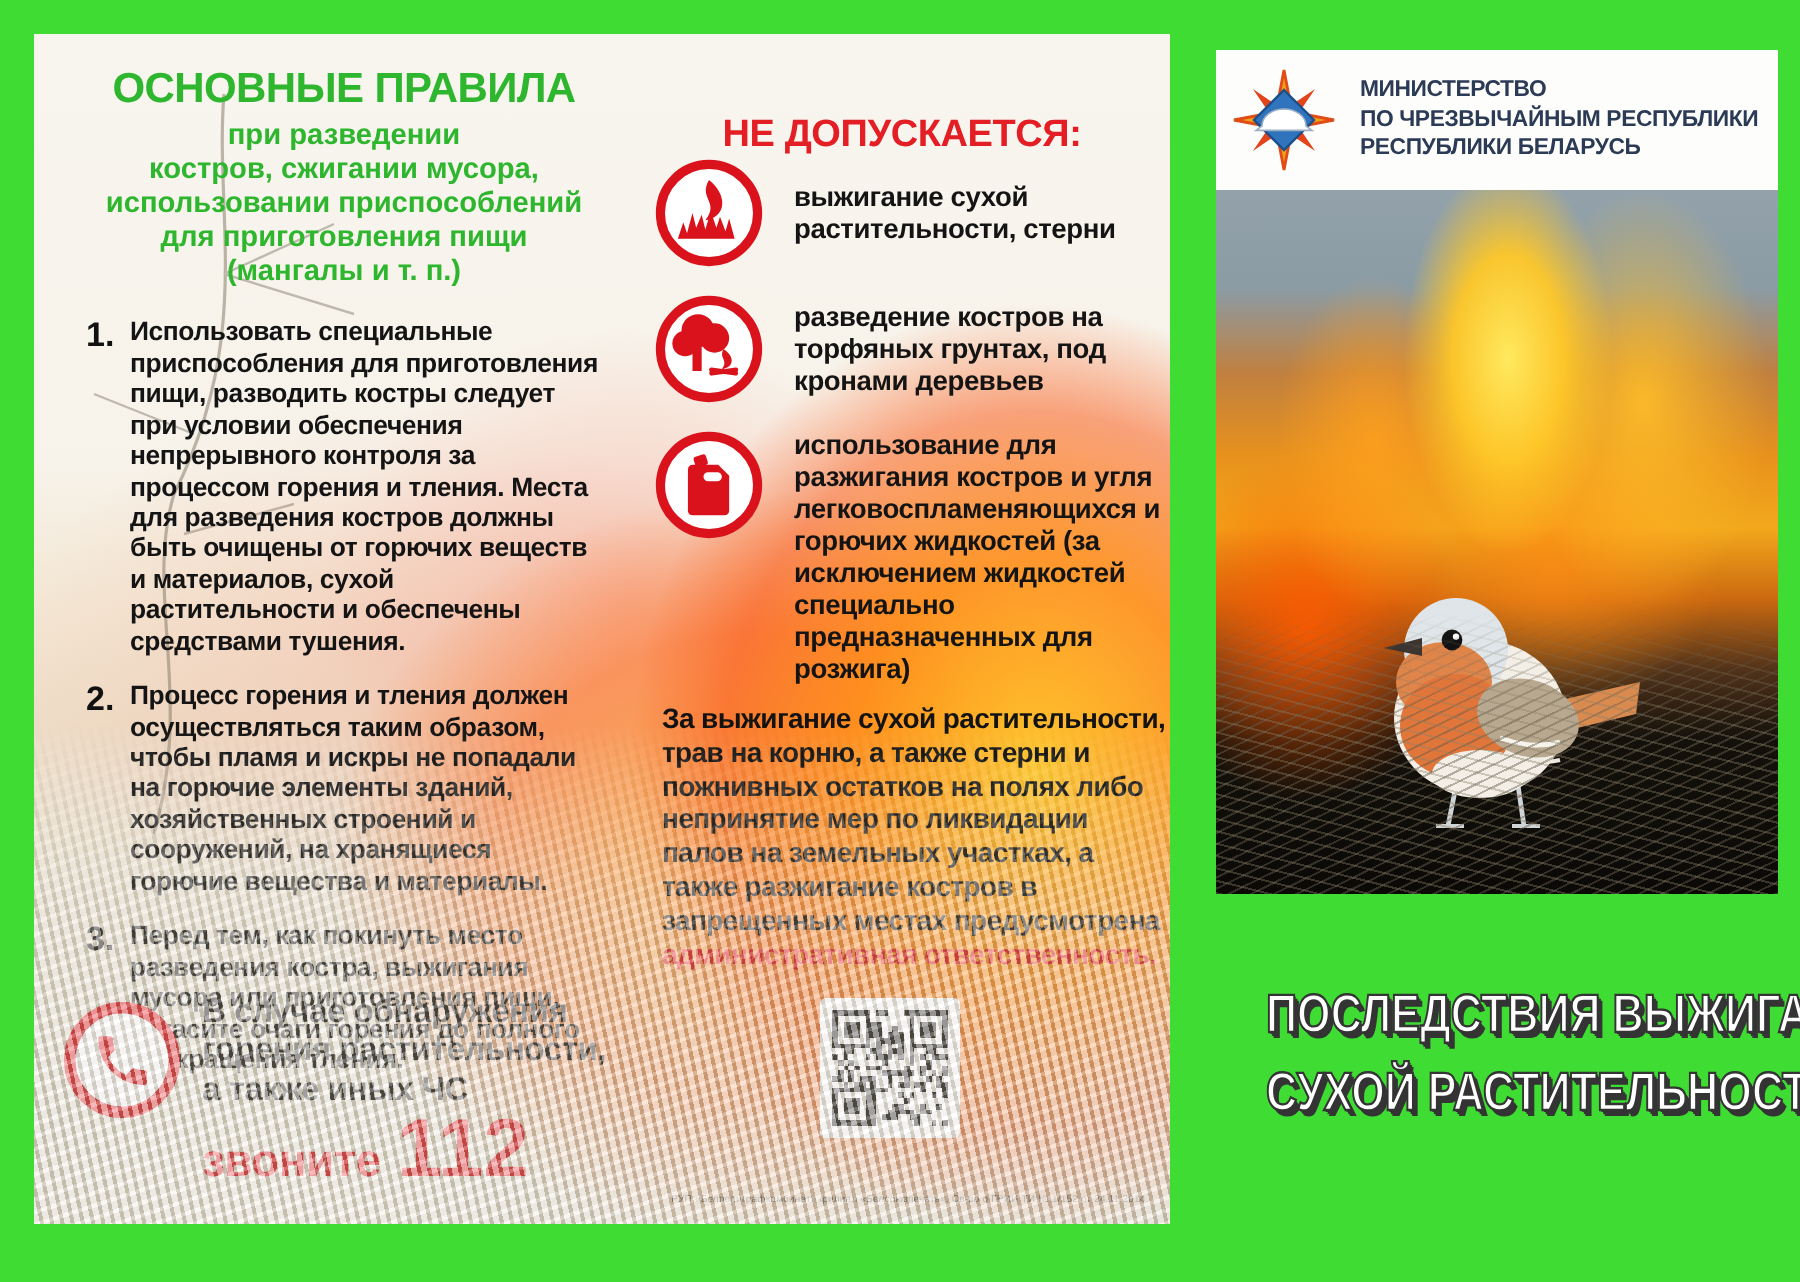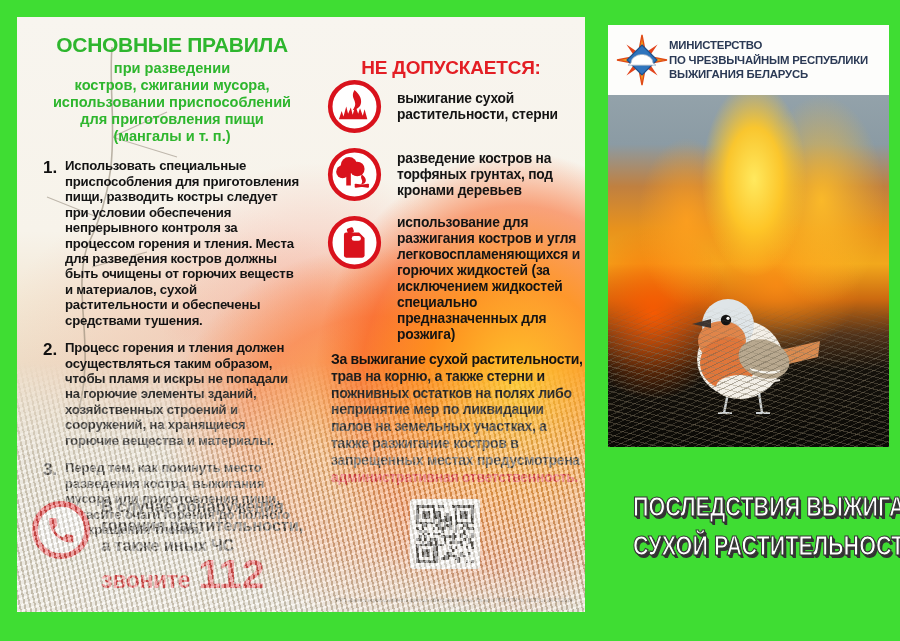--- a/index.html
+++ b/index.html
@@ -54,21 +54,21 @@
   .mid-text{font-size:13.8px;font-weight:bold;color:#141414;line-height:1.16;letter-spacing:-.2px;}
   .law-text{position:absolute;left:314px;top:320px;width:256px;font-size:14px;font-weight:bold;color:#131313;line-height:1.2;letter-spacing:-.3px;}
   .law-red{color:#e3141c;}
   .qr-box{position:absolute;left:393px;top:482px;width:70px;height:70px;background:#fff;border-radius:3px;display:flex;align-items:center;justify-content:center;}
   .qr-grid{display:grid;grid-template-columns:repeat(21,1fr);grid-template-rows:repeat(21,1fr);width:58px;height:58px;}
   .qr-grid .d{background:#161616;}
   .imprint{position:absolute;left:310px;top:580px;width:256px;text-align:center;font-size:5px;color:#5a564e;letter-spacing:.1px;}
   
   .ministry-bar{position:absolute;left:608px;top:25px;width:281px;height:70px;background:#fdfdfb;display:flex;align-items:center;padding:0;box-sizing:border-box;}
   .emblem{flex:0 0 52px;height:52px;margin-left:8px;}
-  .ministry-text{margin-left:1px;color:#2b3a55;font-size:11.4px;font-weight:bold;line-height:1.3;letter-spacing:-.2px;}
+  .ministry-text{margin-left:12px;color:#2b3a55;font-size:11.4px;font-weight:bold;line-height:1.3;letter-spacing:-.2px;}
   .fire-photo{
     position:absolute;left:608px;top:95px;width:281px;height:352px;overflow:hidden;
     background:
       radial-gradient(70px 130px at 52% 24%, #ffe95e 0%, rgba(255,200,40,.95) 40%, rgba(255,160,20,0) 75%),
       radial-gradient(90px 150px at 76% 30%, rgba(255,190,40,.9) 0%, rgba(255,140,20,0) 70%),
       radial-gradient(70px 120px at 28% 36%, rgba(255,160,30,.85) 0%, rgba(255,120,10,0) 70%),
       radial-gradient(110px 120px at 16% 62%, rgba(255,90,0,.9) 0%, rgba(200,60,0,0) 72%),
       radial-gradient(120px 100px at 60% 54%, rgba(255,140,20,.75) 0%, rgba(255,140,20,0) 70%),
       linear-gradient(180deg,#93a2aa 0%,#8b9ba4 14%,#c08040 26%,#e8921c 38%,#f2a81c 48%,#cc6a10 58%,#52331a 68%,#14110b 78%,#0a0906 100%);
   }
@@ -630,21 +630,21 @@
   <svg class="emblem" viewBox="0 0 52 52">
     <polygon points="26,4 29.5,22.5 48,26 29.5,29.5 26,48 22.5,29.5 4,26 22.5,22.5" transform="rotate(45 26 26)" fill="#e2441c"></polygon>
     <polygon points="26,1 30,22 51,26 30,30 26,51 22,30 1,26 22,22" fill="#f2a01b" stroke="#e04b16" stroke-width="1.4"></polygon>
     <polygon points="26,11 41,26 26,41 11,26" fill="#2f74bd" stroke="#1d4f8a" stroke-width="1.2"></polygon>
     <path d="M15 29 a11 8.5 0 0 1 22 0 l3 2.2 -28 0 z" fill="#ffffff" stroke="#9fb0c4" stroke-width="0.8"></path>
     <rect x="24" y="21" width="4" height="7" fill="#ffffff"></rect>
   </svg>
   <div class="ministry-text">
     <div>МИНИСТЕРСТВО</div>
     <div>ПО ЧРЕЗВЫЧАЙНЫМ РЕСПУБЛИКИ</div>
-    <div>ВЫЖИГАНИЯ БЕЛАРУСЬ</div>
+    <div>РЕСПУБЛИКИ БЕЛАРУСЬ</div>
   </div>
 </header>
 
 <figure class="fire-photo" style="margin:0;">
   <svg class="robin" viewBox="0 0 160 130">
     <line x1="64" y1="92" x2="58" y2="122" stroke="#cfd4d6" stroke-width="2.4"></line>
     <line x1="92" y1="95" x2="96" y2="122" stroke="#cfd4d6" stroke-width="2.4"></line>
     <line x1="52" y1="122" x2="66" y2="122" stroke="#cfd4d6" stroke-width="2"></line>
     <line x1="90" y1="122" x2="104" y2="122" stroke="#cfd4d6" stroke-width="2"></line>
     <polygon points="110,60 154,50 152,66 110,76" fill="#d98a4f"></polygon>

